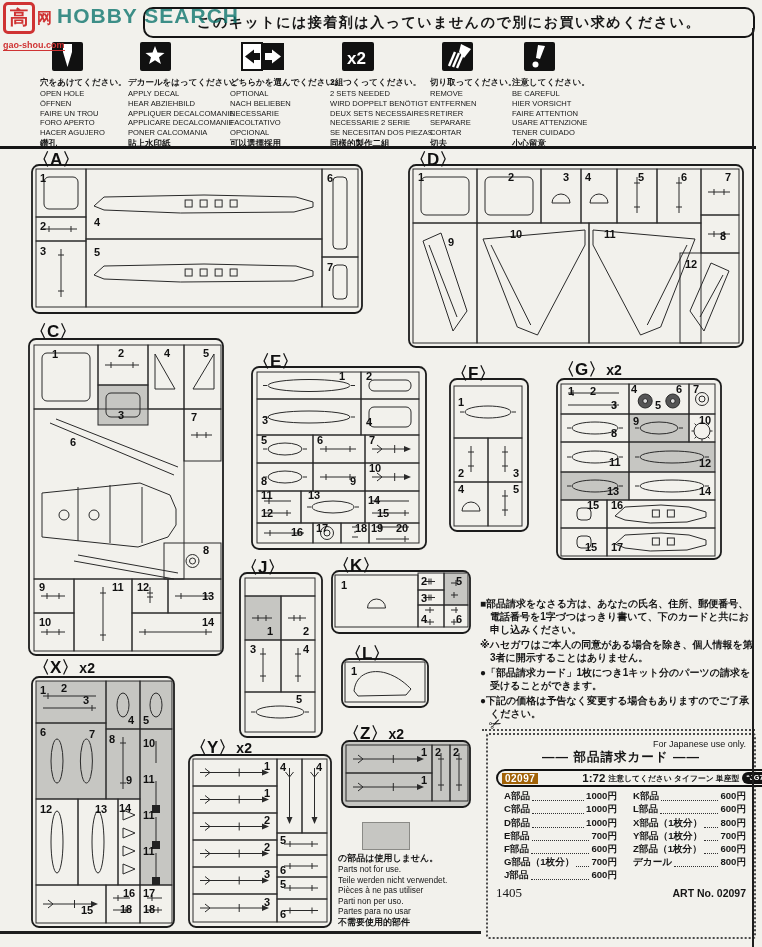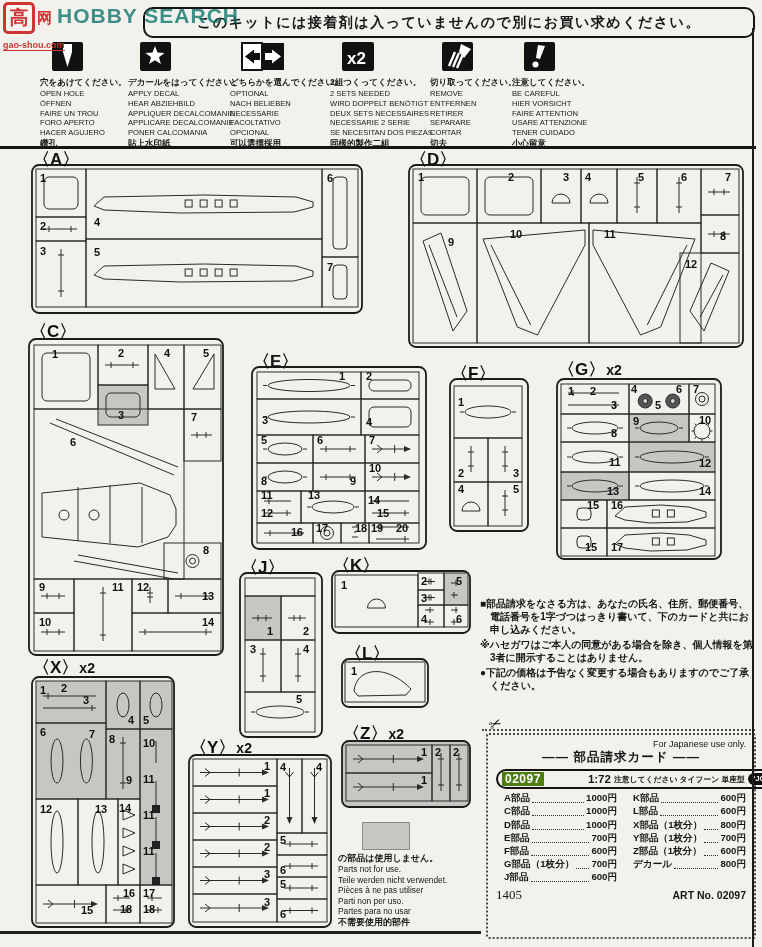--- a/index.html
+++ b/index.html
@@ -38,21 +38,21 @@
   .note{font-size:10px;font-weight:bold;line-height:13px;text-indent:-10px;padding-left:10px;margin-bottom:2px;}
   
   #cutline{position:absolute;left:482px;top:729px;width:273px;border-top:2px dotted #4a4a4a;}
   #scissors{position:absolute;left:489px;top:715px;font-size:15px;transform:rotate(-25deg);}
   #card{position:absolute;left:486px;top:733px;width:270px;min-height:206px;border:2px dotted #4a4a4a;
         border-radius:3px;padding:4px 8px 5px;box-sizing:border-box;}
   .fj{text-align:right;font-size:9px;line-height:10px;}
   .card-title{text-align:center;font-weight:bold;font-size:12.5px;letter-spacing:1px;}
   .badge{display:flex;align-items:center;gap:3px;border:2px solid #111;border-radius:11px;
          padding:1px 4px;margin-top:3px;white-space:nowrap;width:fit-content;}
-  .code-chip{background:#4d7c0f;color:#fff;font-weight:bold;font-size:12px;padding:0 3px;letter-spacing:.5px;}
+  .code-chip{background:#a16207;color:#fff;font-weight:bold;font-size:10px;padding:0 3px;letter-spacing:.5px;}
   .scale{font-weight:bold;font-size:11.5px;margin-left:41px;}
   .pname{font-weight:bold;font-size:7.8px;}
   .edition-chip{background:#111;color:#fff;font-size:7.2px;border-radius:7px;padding:1px 4px;font-weight:bold;}
   .card-body{font-weight:bold;font-size:9.5px;line-height:11.5px;margin-top:3px;text-align:justify;}
   .prices{display:flex;gap:8px;margin-top:3px;}
   .pcol{flex:1;}
   .price-row{display:flex;align-items:flex-end;font-weight:bold;font-size:9.6px;height:13.2px;white-space:nowrap;margin-left:8px;}
   .leader{flex:1;border-bottom:1.5px dotted #333;margin:0 2px 2px;}
   .card-footer{display:flex;justify-content:space-between;margin-top:3px;align-items:baseline;}
   .fcode{font-family:"Liberation Serif","DejaVu Serif",serif;font-size:13px;}
@@ -807,20 +807,21 @@
         <div class="nu-en">Pièces à ne pas utiliser</div>
         <div class="nu-en">Parti non per uso.</div>
         <div class="nu-en">Partes para no usar</div>
         <div class="nu-jp">不需要使用的部件</div>
       </div>
   </div>
 
   <div id="request-notes">
       <div class="note">■部品請求をなさる方は、あなたの氏名、住所、郵便番号、電話番号を1字づつはっきり書いて、下のカードと共にお申し込みください。</div>
       <div class="note">※ハセガワはご本人の同意がある場合を除き、個人情報を第3者に開示することはありません。</div>
+      <div class="note">●「部品請求カード」1枚につき1キット分のパーツの請求を受けることができます。</div>
       <div class="note">●下記の価格は予告なく変更する場合もありますのでご了承ください。</div>
     </div>
 
   <div id="cutline"></div>
   <div id="scissors">✂</div>
 
   <div id="card">
     <div class="fj">For Japanese use only.</div>
     <div class="card-title">―― 部品請求カード ――</div>
     <div class="badge">

